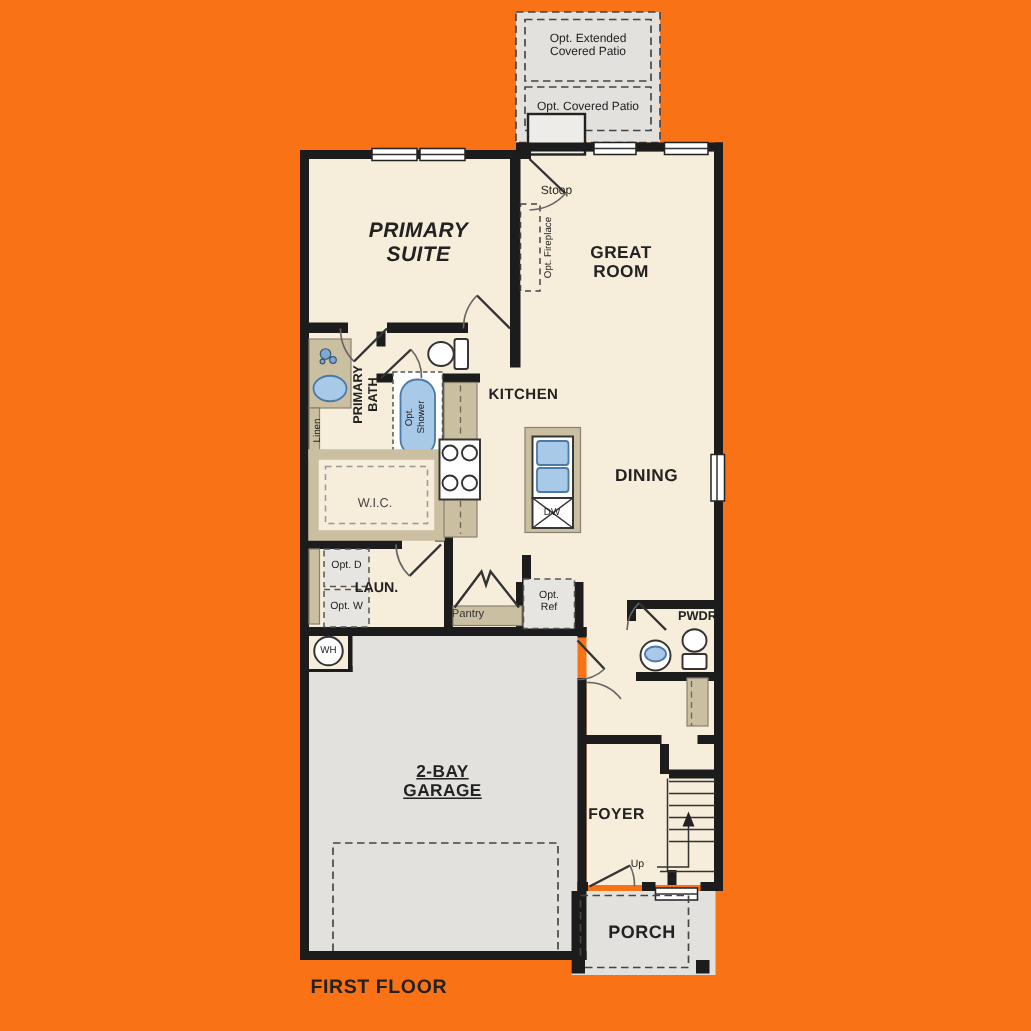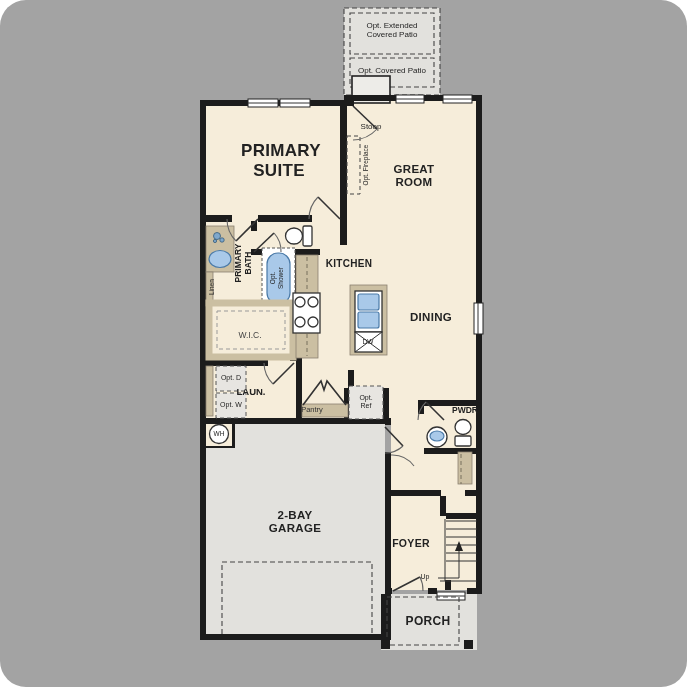--- a/index.html
+++ b/index.html
@@ -1,21 +1,21 @@
 <!DOCTYPE html>
 <html style="--floor: #f6edda; --concrete: #e2e1dd; --wall: #1c1c1c; --wood: #cbbfa2; --blue: #a9c9e9; --blue-border: #4a7aa8; --appliance: #e7e5e1; --ink: #222222;"><head>
 <meta charset="utf-8">
 <style>
   :root{
     --floor:#f6edda; --concrete:#e2e1dd; --wall:#1c1c1c; --wood:#cbbfa2;
     --blue:#a9c9e9; --blue-border:#4a7aa8; --appliance:#e7e5e1; --ink:#222;
   }
   html,body{margin:0;padding:0;background:#fff;}
-  .stage{position:relative;width:687px;height:687px;background:#a3a3a3;overflow:hidden;
-         font-family:"Liberation Sans",sans-serif;border-radius:26px;}
+  .stage{position:relative;width:687px;height:687px;background:#f97316;overflow:hidden;
+         font-family:"Liberation Sans",sans-serif;}
   .plan-svg{position:absolute;left:0;top:0;}
   .lbl{position:absolute;color:var(--ink);text-align:center;line-height:1.16;
        transform:translate(-50%,-50%);white-space:normal;}
   .lbl.v{transform:translate(-50%,-50%) rotate(-90deg);}
   .lbl.b{font-weight:bold;}
   .lbl.tl{transform:none;text-align:left;}
   .walls rect{fill:var(--wall);}
   .tan{fill:var(--wood);stroke:#8a8070;stroke-width:0.8;}
   .dashbox{fill:var(--appliance);stroke:#555;stroke-width:1;stroke-dasharray:4 3;}
   .win{fill:#fff;stroke:#222;stroke-width:1;}
@@ -196,35 +196,36 @@
   <g>
     <rect x="387" y="597" width="72" height="48" fill="none" stroke="#444" stroke-width="1.1" stroke-dasharray="5 3"></rect>
     <rect x="381" y="640" width="9" height="9" fill="#1c1c1c"></rect>
     <rect x="464" y="640" width="9" height="9" fill="#1c1c1c"></rect>
   </g>
 </svg>
 
 <div class="lbl" style="left:392px;top:30px;width:64px;font-size:8px;">Opt. Extended Covered Patio</div>
 <div class="lbl" style="left:392px;top:71px;width:110px;font-size:8px;">Opt. Covered Patio</div>
 <div class="lbl" style="left:371px;top:89px;width:40px;font-size:8px;margin-top:38px;">Stoop</div>
-<div class="lbl b" style="left:279px;top:161px;width:76px;font-size:17px;letter-spacing:.3px;">PRIMARY SUITE</div>
+<div class="lbl b" style="left:279px;top:161px;width:76px;font-size:14px;letter-spacing:.3px;font-style:italic;">PRIMARY SUITE</div>
 <div class="lbl b" style="left:414px;top:176px;width:60px;font-size:11.5px;letter-spacing:.3px;">GREAT ROOM</div>
 <div class="lbl v" style="left:366px;top:165px;width:70px;font-size:6.5px;">Opt. Fireplace</div>
 <div class="lbl v b" style="left:244px;top:263px;width:56px;font-size:8.5px;">PRIMARY BATH</div>
 <div class="lbl v" style="left:212px;top:287px;width:30px;font-size:6.5px;">Linen</div>
 <div class="lbl v" style="left:277px;top:278px;width:34px;font-size:6.5px;">Opt. Shower</div>
 <div class="lbl" style="left:250px;top:336px;width:50px;font-size:8.5px;color:#444;">W.I.C.</div>
 <div class="lbl b" style="left:349px;top:264px;width:70px;font-size:10px;letter-spacing:.3px;">KITCHEN</div>
 <div class="lbl b" style="left:431px;top:318px;width:70px;font-size:11.5px;letter-spacing:.3px;">DINING</div>
 <div class="lbl" style="left:368px;top:342px;width:20px;font-size:6.5px;">DW</div>
 <div class="lbl b" style="left:251px;top:392px;width:44px;font-size:9.5px;">LAUN.</div>
 <div class="lbl" style="left:231px;top:378px;width:24px;font-size:7px;">Opt. D</div>
 <div class="lbl" style="left:231px;top:405px;width:24px;font-size:7px;">Opt. W</div>
 <div class="lbl" style="left:312px;top:410px;width:44px;font-size:7.5px;color:#333;">Pantry</div>
 <div class="lbl" style="left:366px;top:402px;width:26px;font-size:7px;">Opt. Ref</div>
 <div class="lbl" style="left:219px;top:434px;width:24px;font-size:6.5px;">WH</div>
-<div class="lbl b" style="left:295px;top:522px;width:80px;font-size:11.5px;letter-spacing:.3px;">2-BAY GARAGE</div>
+<div class="lbl b" style="left:295px;top:522px;width:80px;font-size:11.5px;letter-spacing:.3px;text-decoration:underline;">2-BAY GARAGE</div>
 <div class="lbl b" style="left:456px;top:411px;width:44px;font-size:8.5px;text-align:right;">PWDR</div>
 <div class="lbl b" style="left:411px;top:543px;width:60px;font-size:10.5px;letter-spacing:.3px;">FOYER</div>
 <div class="lbl" style="left:425px;top:577px;width:20px;font-size:7px;">Up</div>
 <div class="lbl b" style="left:428px;top:622px;width:60px;font-size:12px;letter-spacing:.3px;">PORCH</div>
+<div class="lbl b tl" style="left:207px;top:650px;width:140px;font-size:13px;letter-spacing:.4px;">FIRST FLOOR</div>
 
 </div>
 
 </body></html>

